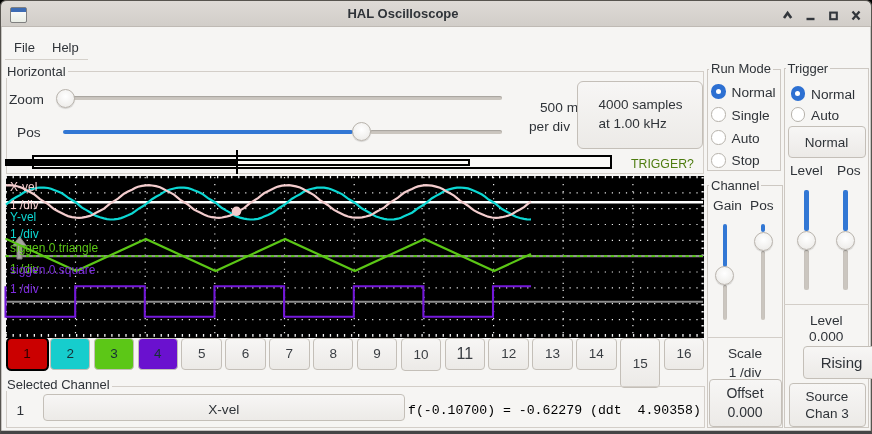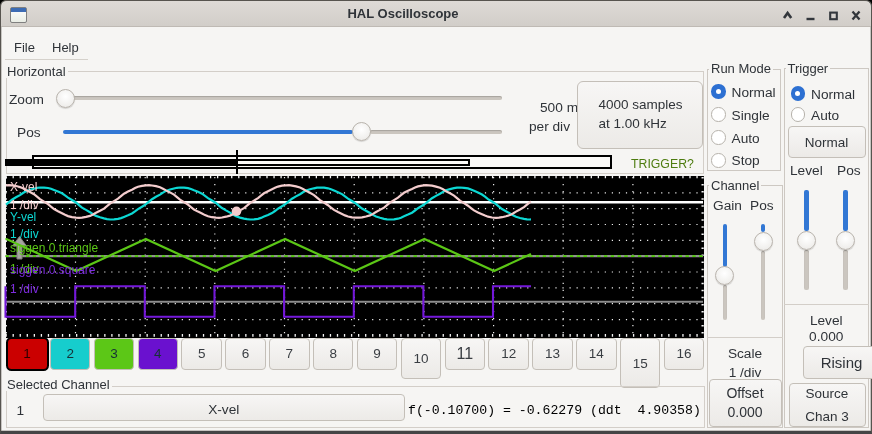--- a/index.html
+++ b/index.html
@@ -95,21 +95,21 @@
 </svg>
 <div class="btn" style="left:5.5px;top:337.3px;width:43px;height:33.4px;background:#cb0000;border:2.6px solid #000;border-radius:5.5px;font-size:13.5px;color:#2b0000">1</div>
 <div class="btn" style="left:49.9px;top:338.2px;width:40.5px;height:31.6px;background:#16cdcd;font-size:13.5px;color:#163136">2</div>
 <div class="btn" style="left:93.7px;top:338.2px;width:40.5px;height:31.6px;background:#5cc717;font-size:13.5px;color:#163136">3</div>
 <div class="btn" style="left:137.6px;top:338.2px;width:40.5px;height:31.6px;background:#6a11cf;font-size:13.5px;color:#163136">4</div>
 <div class="btn" style="left:181.4px;top:338.2px;width:40.5px;height:31.6px;font-size:13.5px;color:#3a3e43">5</div>
 <div class="btn" style="left:225.2px;top:338.2px;width:40.5px;height:31.6px;font-size:13.5px;color:#3a3e43">6</div>
 <div class="btn" style="left:269.1px;top:338.2px;width:40.5px;height:31.6px;font-size:13.5px;color:#3a3e43">7</div>
 <div class="btn" style="left:312.9px;top:338.2px;width:40.5px;height:31.6px;font-size:13.5px;color:#3a3e43">8</div>
 <div class="btn" style="left:356.8px;top:338.2px;width:40.5px;height:31.6px;font-size:13.5px;color:#3a3e43">9</div>
-<div class="btn" style="left:400.7px;top:338.2px;width:40.5px;height:41px;font-size:13.5px;color:#3a3e43">10</div>
+<div class="btn" style="left:400.7px;top:338.2px;width:40.5px;height:33px;font-size:13.5px;color:#3a3e43">10</div>
 <div class="btn" style="left:444.5px;top:338.2px;width:40.5px;height:31.6px;font-size:16px;color:#3a3e43">11</div>
 <div class="btn" style="left:488.4px;top:338.2px;width:40.5px;height:31.6px;font-size:13.5px;color:#3a3e43">12</div>
 <div class="btn" style="left:532.2px;top:338.2px;width:40.5px;height:31.6px;font-size:13.5px;color:#3a3e43">13</div>
 <div class="btn" style="left:576.1px;top:338.2px;width:40.5px;height:31.6px;font-size:13.5px;color:#3a3e43">14</div>
 <div class="btn" style="left:619.9px;top:338.2px;width:40.5px;height:50px;font-size:13.5px;color:#3a3e43">15</div>
 <div class="btn" style="left:663.8px;top:338.2px;width:40.5px;height:31.6px;font-size:13.5px;color:#3a3e43">16</div>
 <div class="frame" style="left:5.5px;top:386px;width:699.5px;height:41.5px;border-color:#d3cec8"></div>
 <div class="flabel" style="left:5px;top:377.5px">Selected Channel</div>
 <div class="abs t13" style="left:16.5px;top:402.5px">1</div>
 <div class="btn" style="left:43px;top:393.5px;width:361.5px;height:27px;font-size:13.7px;padding-top:4px">X-vel</div>
@@ -150,12 +150,12 @@
 <div class="vtrack blue" style="left:804.3px;top:190.3px;height:41px"></div>
 <div class="vtrack gray" style="left:804.3px;top:249.7px;height:40px"></div>
 <div class="knob" style="left:797px;top:230.6px"></div>
 <div class="vtrack blue" style="left:843.3px;top:190.3px;height:41px"></div>
 <div class="vtrack gray" style="left:843.3px;top:249.7px;height:40px"></div>
 <div class="knob" style="left:836px;top:230.6px"></div>
 <div class="abs" style="left:783.5px;top:303.5px;width:85.5px;height:1px;background:#d3cec8"></div>
 <div class="abs t13" style="left:783.5px;top:312.5px;width:85.5px;text-align:center">Level</div>
 <div class="abs t13" style="left:783.5px;top:328.5px;width:85.5px;text-align:center">0.000</div>
 <div class="btn" style="left:803px;top:345.5px;width:77px;height:33px;font-size:15px">Rising</div>
-<div class="btn" style="left:788.5px;top:382.5px;width:77px;height:44.5px;font-size:13.5px;line-height:23px;flex-direction:column">Source<br>Chan 3</div>
+<div class="btn" style="left:788.5px;top:382.5px;width:77px;height:44.5px;font-size:13.5px;line-height:17px;flex-direction:column">Source<br>Chan 3</div>
 </body></html>

